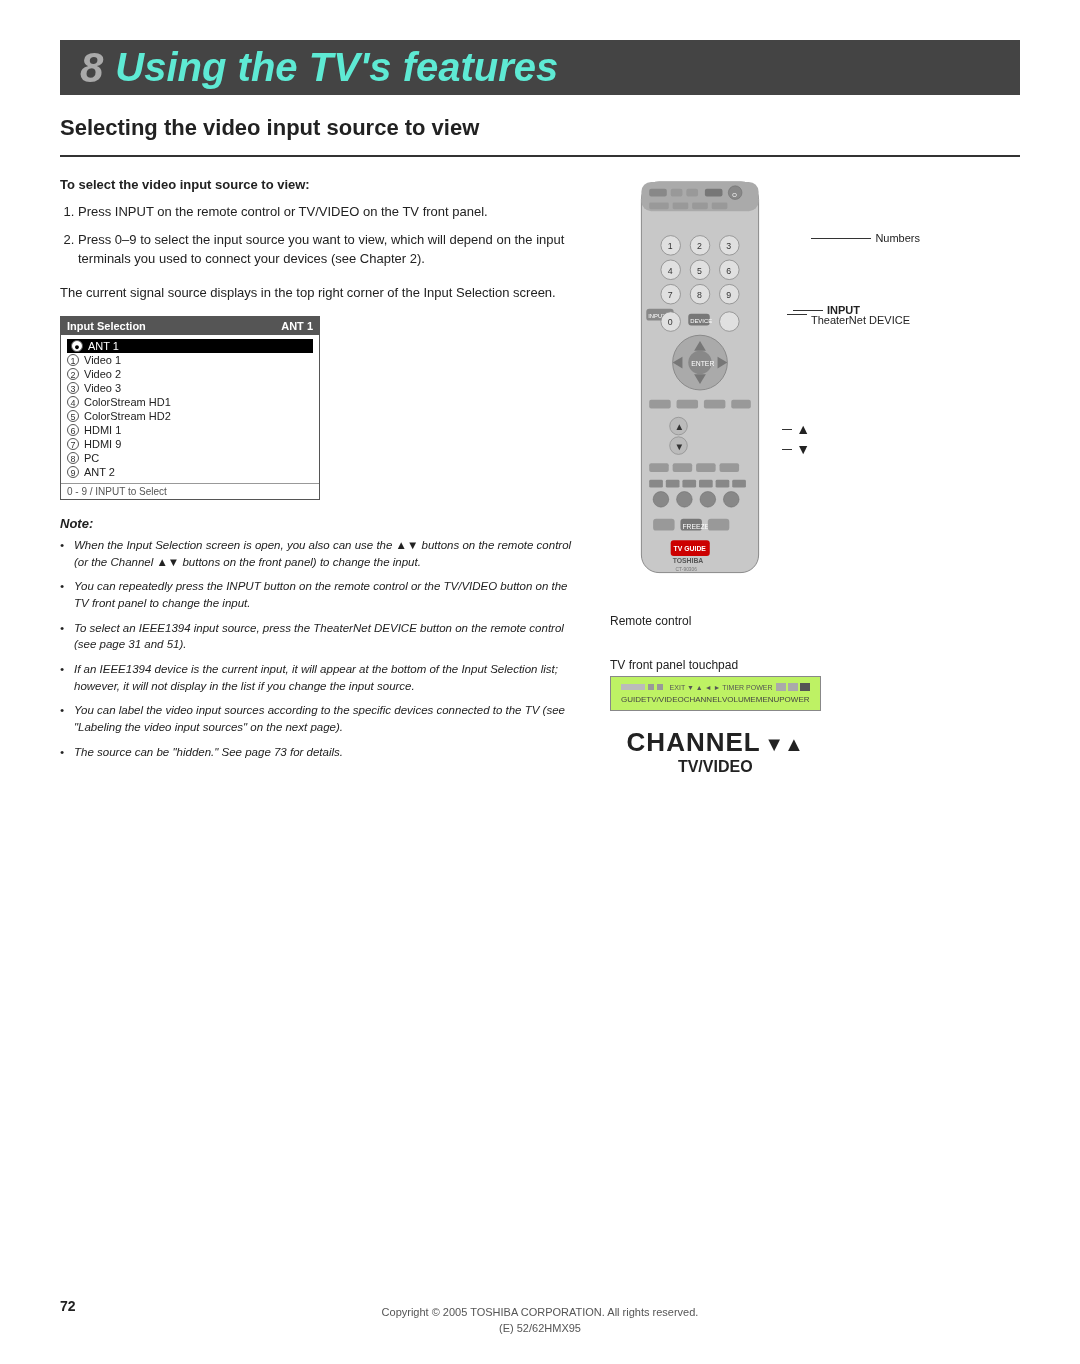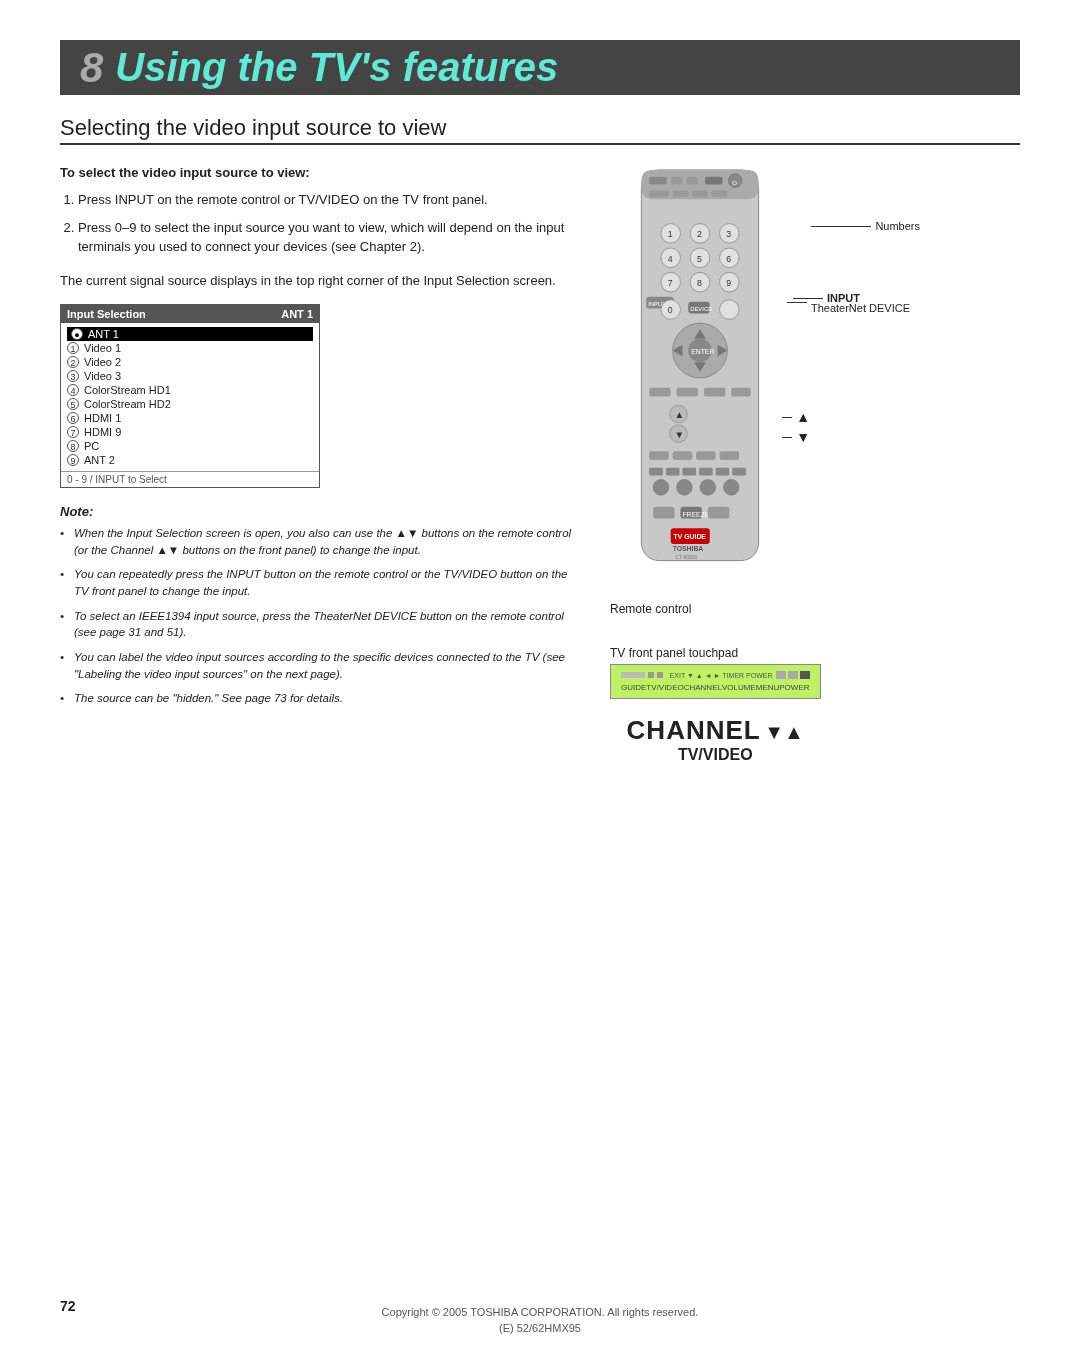--- a/index.html
+++ b/index.html
@@ -34,23 +34,23 @@
     }
     .chapter-bar .ch-title {
       font-size: 40px;
       font-weight: bold;
       font-style: italic;
       color: #5eead4;
     }
 
     .section-title {
       font-size: 22px;
-      font-weight: normal;
+      font-weight: bold;
       border-bottom: 2px solid #333;
-      padding-bottom: 2px;
+      padding-bottom: 14px;
       margin-bottom: 20px;
     }
 
     
     .content-columns {
       display: flex;
       gap: 30px;
     }
 
     .left-column {
@@ -344,20 +344,21 @@
           <span>0 - 9 / INPUT to Select</span>
         </div>
       </div>
 
       <div class="note-section">
         <div class="note-title">Note:</div>
         <ul class="note-list">
           <li>When the Input Selection screen is open, you also can use the ▲▼ buttons on the remote control (or the Channel ▲▼ buttons on the front panel) to change the input.</li>
           <li>You can repeatedly press the INPUT button on the remote control or the TV/VIDEO button on the TV front panel to change the input.</li>
           <li>To select an IEEE1394 input source, press the TheaterNet DEVICE button on the remote control (see page 31 and 51).</li>
+          <li>If an IEEE1394 device is the current input, it will appear at the bottom of the Input Selection list; however, it will not display in the list if you change the input source.</li>
           <li>You can label the video input sources according to the specific devices connected to the TV (see "Labeling the video input sources" on the next page).</li>
           <li>The source can be "hidden." See page 73 for details.</li>
         </ul>
       </div>
 
     </div>
 
     <div class="right-column">
 
       <div class="remote-container">

